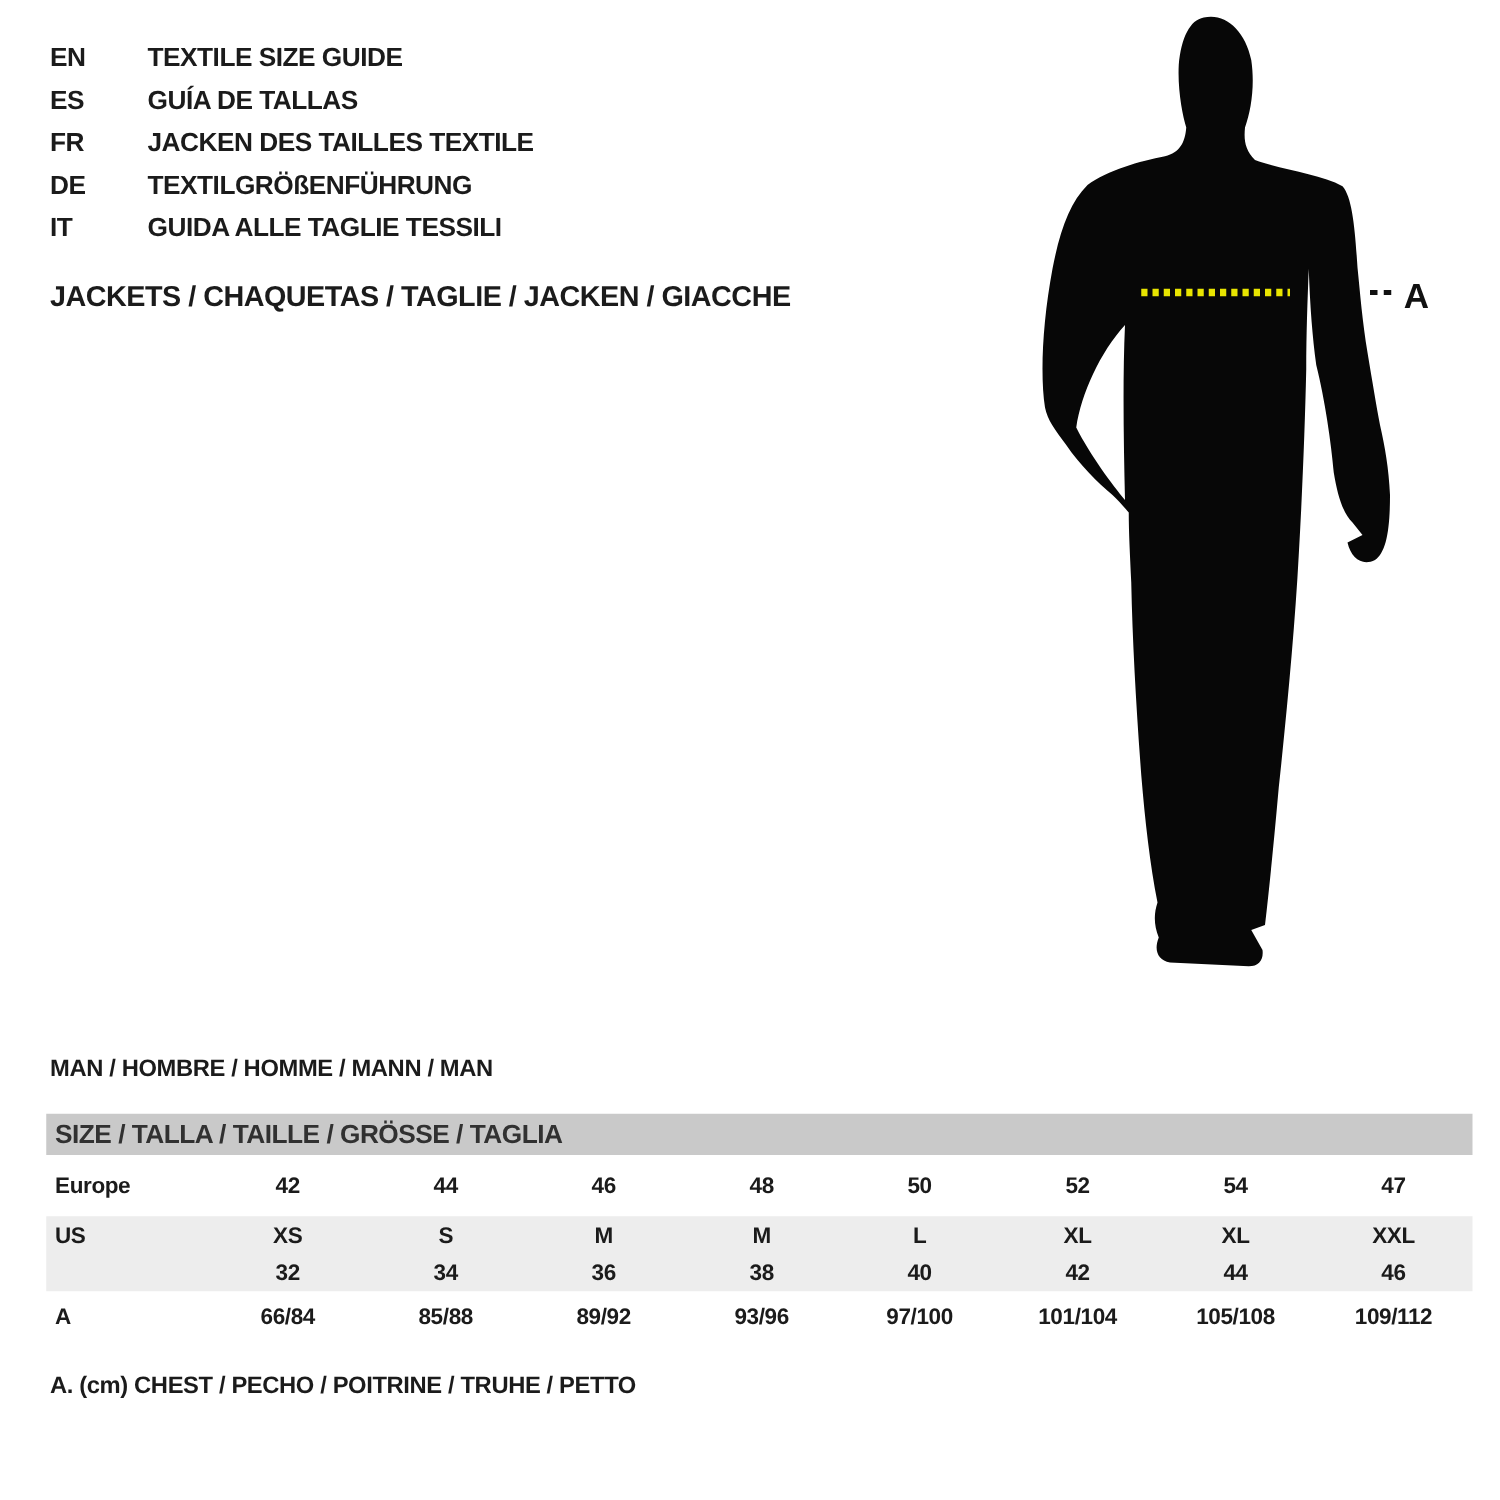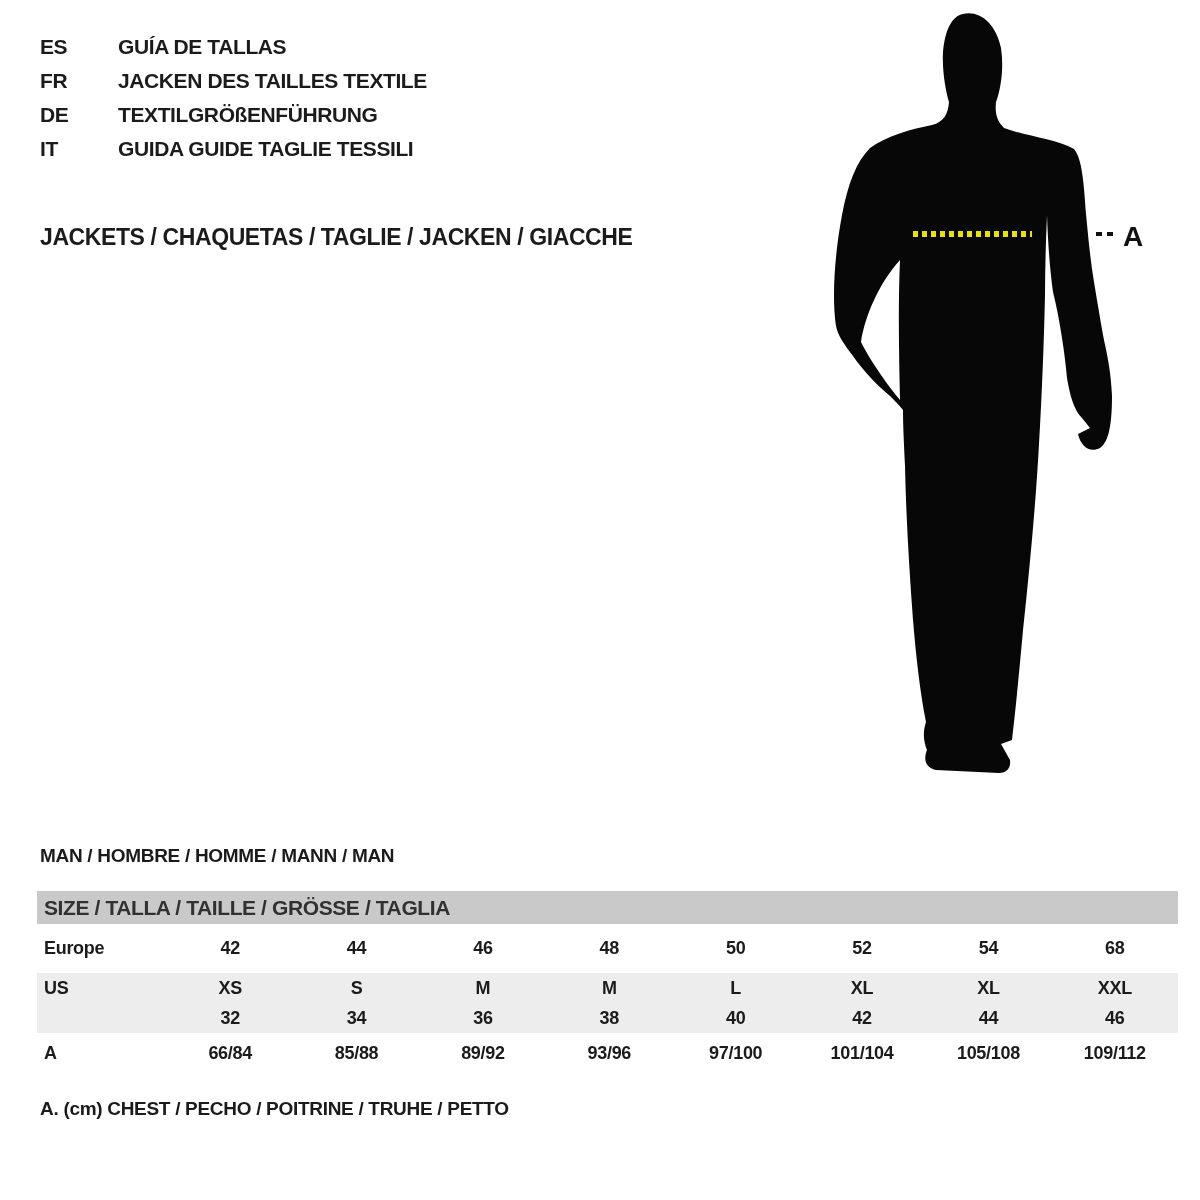--- a/index.html
+++ b/index.html
@@ -38,34 +38,38 @@
   .t-val{text-align:center;}
   
   .foot-note{position:absolute;left:40px;top:1098px;font-weight:bold;
     font-size:19px;letter-spacing:-0.3px;white-space:nowrap;}
 </style>
 </head>
 <body>
 
 <div class="lang-block">
   <div class="lang-row">
+    <span class="lang-code">EN</span>
+    <span class="lang-label">TEXTILE SIZE GUIDE</span>
+  </div>
+  <div class="lang-row">
     <span class="lang-code">ES</span>
     <span class="lang-label">GUÍA DE TALLAS</span>
   </div>
   <div class="lang-row">
     <span class="lang-code">FR</span>
     <span class="lang-label">JACKEN DES TAILLES TEXTILE</span>
   </div>
   <div class="lang-row">
     <span class="lang-code">DE</span>
     <span class="lang-label">TEXTILGRÖßENFÜHRUNG</span>
   </div>
   <div class="lang-row">
     <span class="lang-code">IT</span>
-    <span class="lang-label">GUIDA GUIDE TAGLIE TESSILI</span>
+    <span class="lang-label">GUIDA ALLE TAGLIE TESSILI</span>
   </div>
 </div>
 
 <div class="cats">
   <div>JACKETS / CHAQUETAS / TAGLIE / JACKEN / GIACCHE</div>
 </div>
 
 <div class="figure-wrap">
   <svg width="380" height="800" viewBox="0 0 380 800">
     <path fill-rule="evenodd" d="M143,14 C160,10 176,24 181,48 C184,68 181,88 176,102
@@ -102,21 +106,21 @@
 
   <div class="t-row row-europe">
     <div class="t-label">Europe</div>
     <div class="t-val">42</div>
     <div class="t-val">44</div>
     <div class="t-val">46</div>
     <div class="t-val">48</div>
     <div class="t-val">50</div>
     <div class="t-val">52</div>
     <div class="t-val">54</div>
-    <div class="t-val">68</div>
+    <div class="t-val">47</div>
   </div>
 
   <div class="stripe-band">
     <div class="t-row">
       <div class="t-label">US</div>
       <div class="t-val">XS</div>
       <div class="t-val">S</div>
       <div class="t-val">M</div>
       <div class="t-val">M</div>
       <div class="t-val">L</div>

